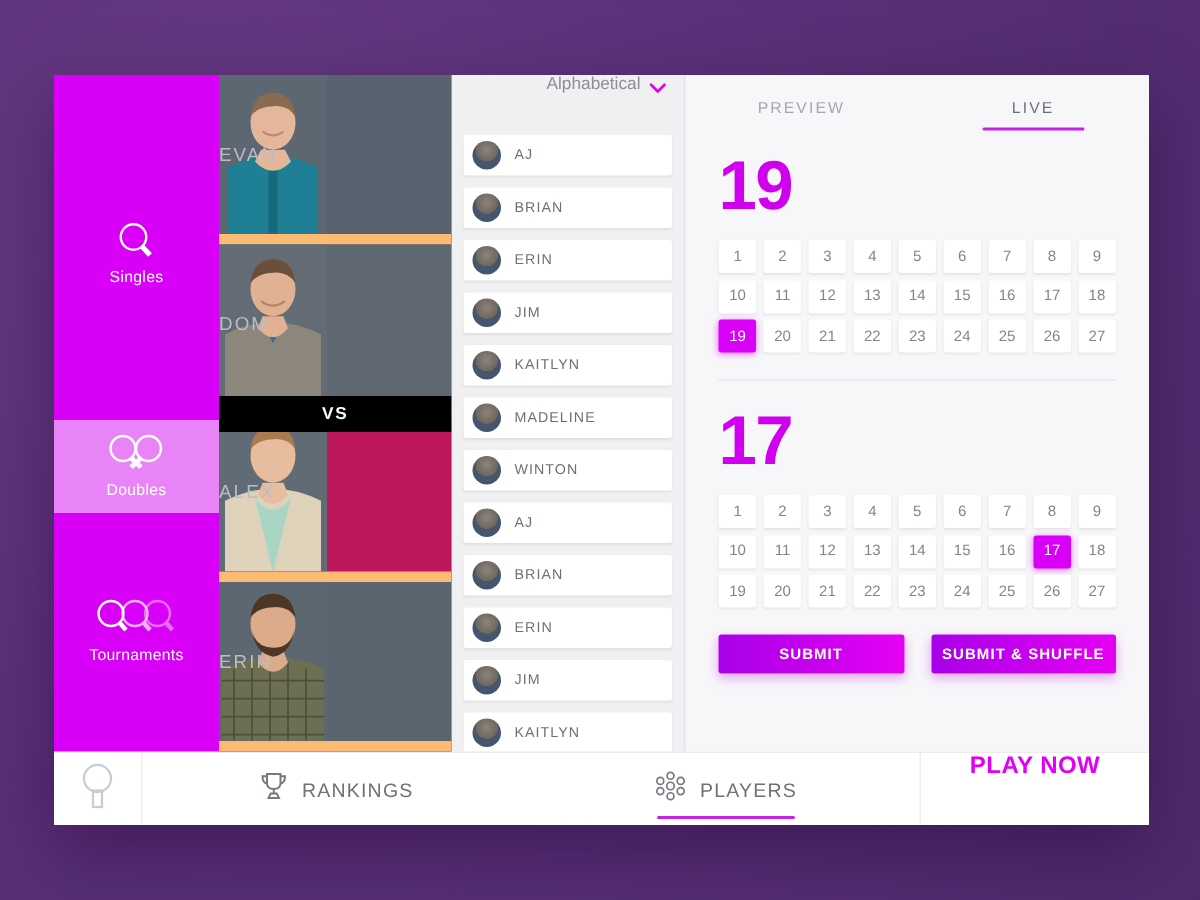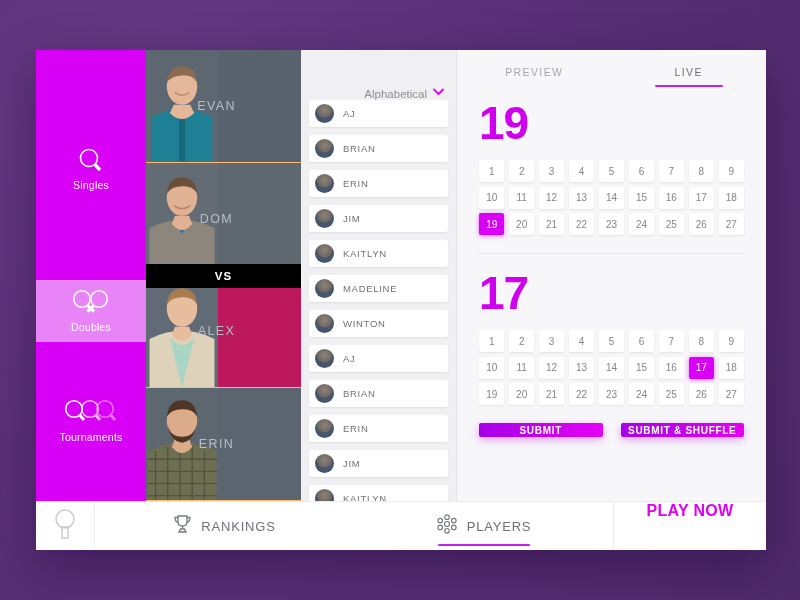--- a/index.html
+++ b/index.html
@@ -39,22 +39,22 @@
   #nav-doubles{top:230px;height:62px;}
   #nav-tournaments{top:340px;}
 
   
   #photo-col{
     width:155px;flex:0 0 155px;background:#5b6470;
     display:flex;flex-direction:column;position:relative;overflow:hidden;
   }
   .photo-cell{
     flex:1;position:relative;overflow:hidden;
-    border-bottom:1px solid #fdba74;
-    display:flex;align-items:center;justify-content:center;
+    border-bottom:7px solid #fdba74;
+    display:flex;align-items:center;justify-content:flex-start;
   }
   .photo-cell:last-child{border-bottom:none;}
   .photo-name{
     font-size:12.5px;letter-spacing:1.4px;color:#b9bec6;
     padding-right:14px;position:relative;z-index:3;
   }
   .portrait{position:absolute;left:0;bottom:0;width:72px;height:100%;z-index:2;}
   .vs-bar{
     position:absolute;left:0;right:0;top:214px;height:24px;
     background:#000000;color:#fff;font-size:11.5px;font-weight:bold;
@@ -62,22 +62,22 @@
     z-index:5;
   }
 
   
   #list-col{
     width:155px;flex:0 0 155px;background:#f0f0f2;
     display:flex;flex-direction:column;overflow:hidden;
     border-right:1px solid #e4e4e8;
   }
   #sort-row{
-    height:40px;display:flex;align-items:flex-end;justify-content:flex-end;
-    gap:6px;padding-right:12px;flex:0 0 40px;cursor:pointer;margin-top:10px;
+    height:40px;display:flex;align-items:flex-start;justify-content:flex-end;
+    gap:6px;padding-right:12px;flex:0 0 40px;cursor:pointer;
   }
   #sort-label{font-size:11.5px;color:#8d8d97;}
   #list-scroll{flex:1;overflow:hidden;padding:0 8px;}
   .list-item{
     background:#fff;height:27px;margin-bottom:8px;border-radius:2px;
     display:flex;align-items:center;gap:9px;padding-left:6px;
     box-shadow:0 1px 2px rgba(0,0,0,.07);cursor:pointer;
   }
   .avatar{
     width:19px;height:19px;border-radius:50%;flex:0 0 19px;
@@ -105,21 +105,21 @@
   .num-grid{display:grid;grid-template-columns:repeat(9,1fr);gap:4.5px;}
   .num-cell{
     height:22px;background:#fff;border-radius:2px;
     display:flex;align-items:center;justify-content:center;
     font-size:10px;color:#83858c;box-shadow:0 1px 2px rgba(0,0,0,.08);cursor:pointer;
   }
   .num-cell.sel{background:#d900f7;color:#fff;box-shadow:0 1px 5px rgba(210,0,240,.55);}
   .divider{height:1px;background:#e6e6ea;margin:18px 22px 0 22px;}
   #btn-row{display:flex;gap:18px;padding:18px 22px 0 22px;}
   .btn{
-    flex:1;height:14px;border:none;border-radius:2px;cursor:pointer;
+    flex:1;height:26px;border:none;border-radius:2px;cursor:pointer;
     color:#fff;font-size:10px;font-weight:bold;letter-spacing:.7px;
     background:linear-gradient(90deg,#a800e8 0%,#e600f4 100%);
     box-shadow:0 3px 8px rgba(190,0,230,.35);
   }
 
   
   #bottom{
     height:48px;flex:0 0 48px;background:#fff;display:flex;align-items:stretch;
     border-top:1px solid #ececed;
   }

